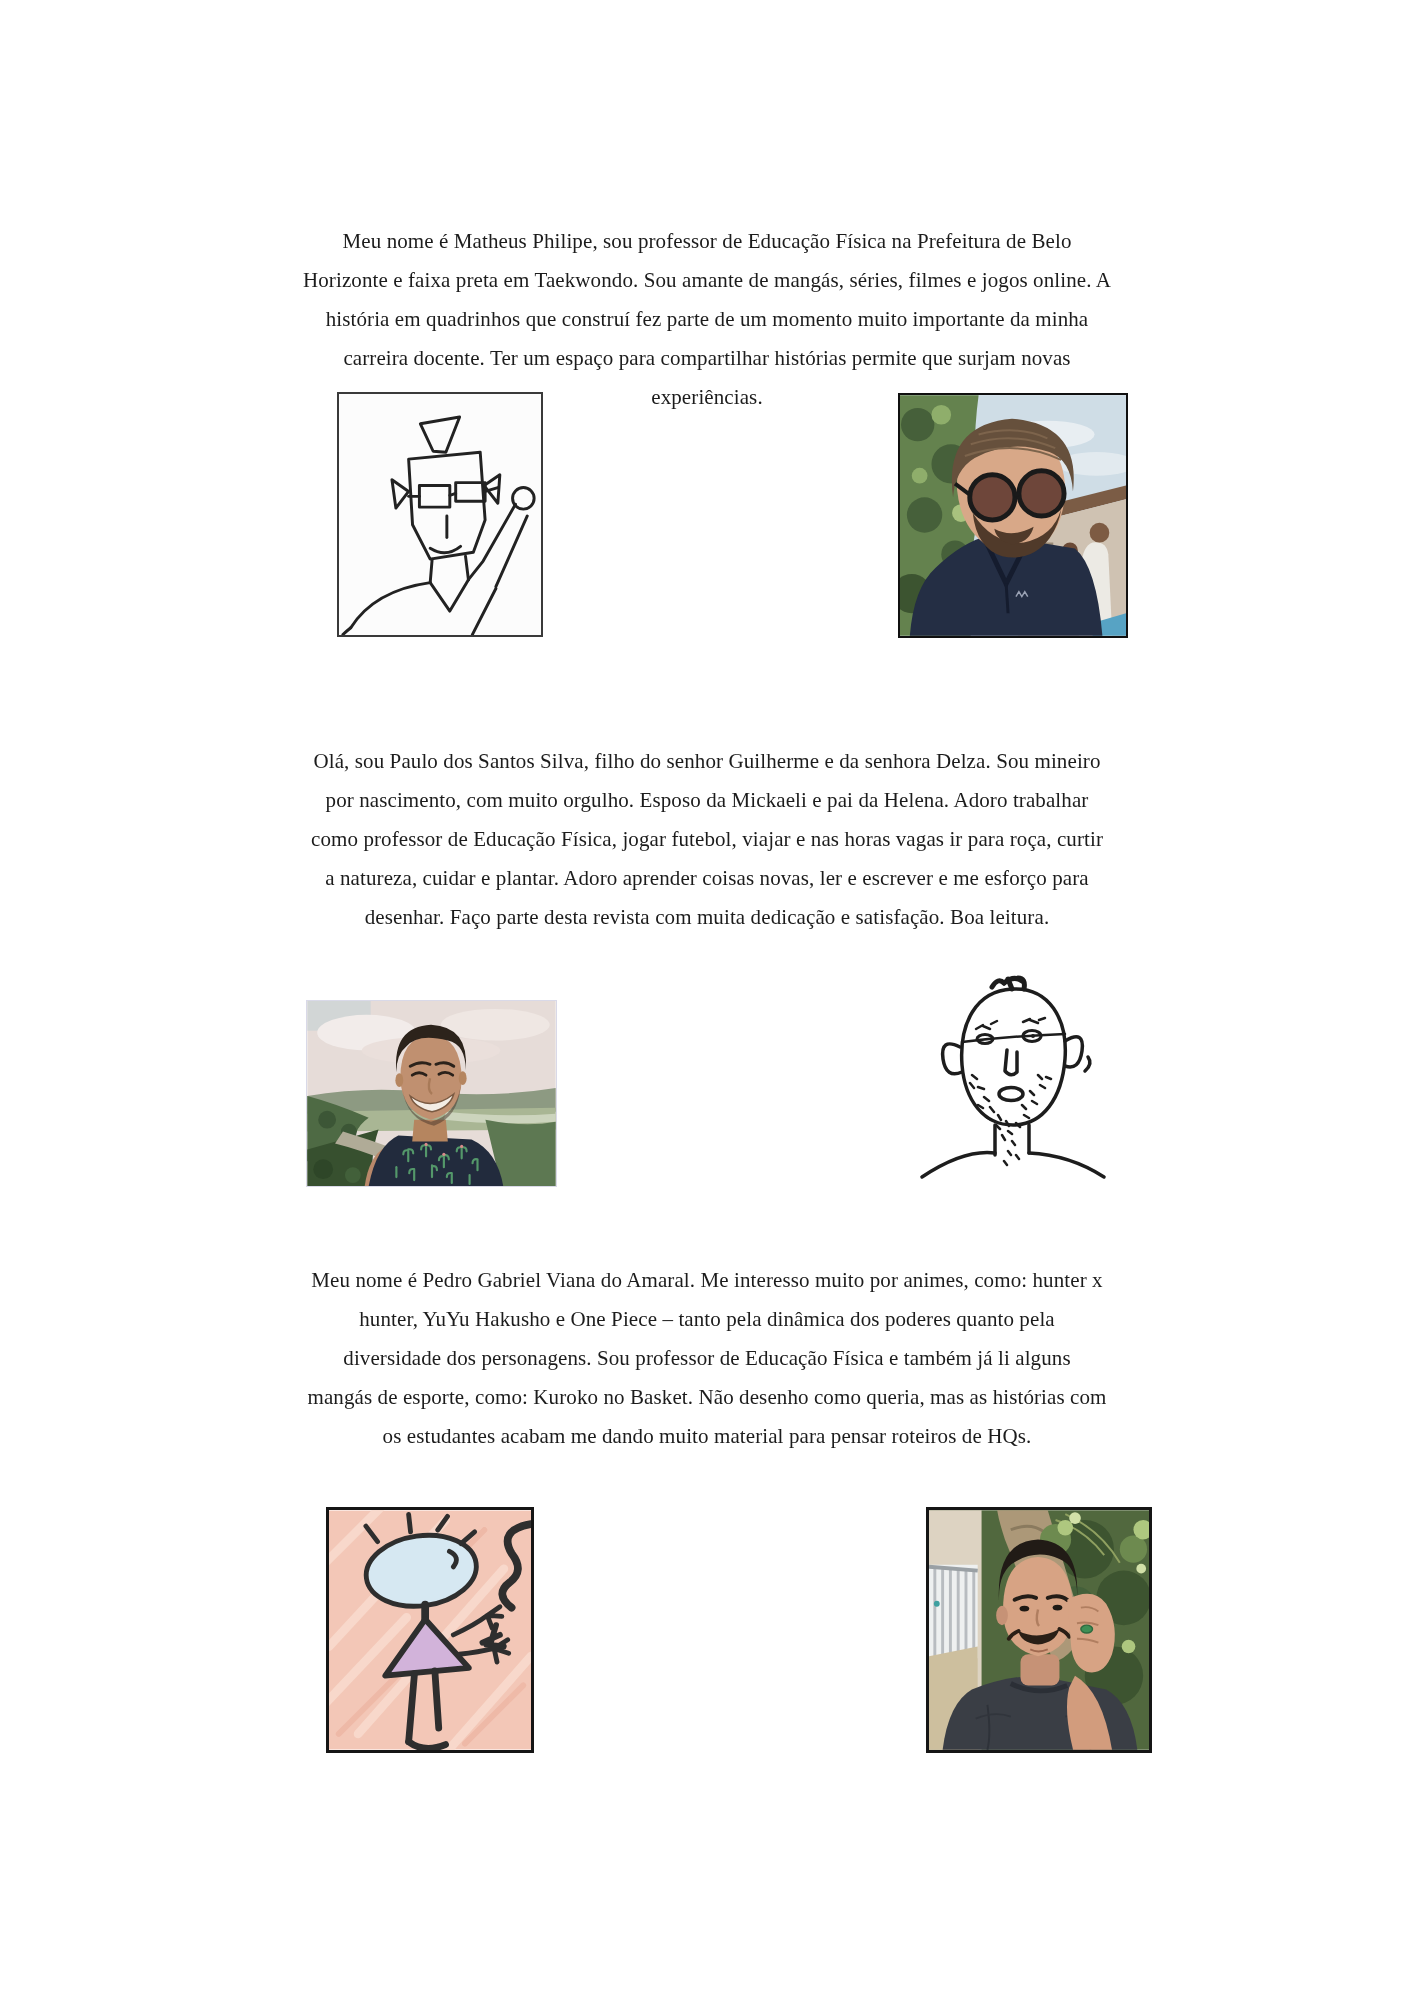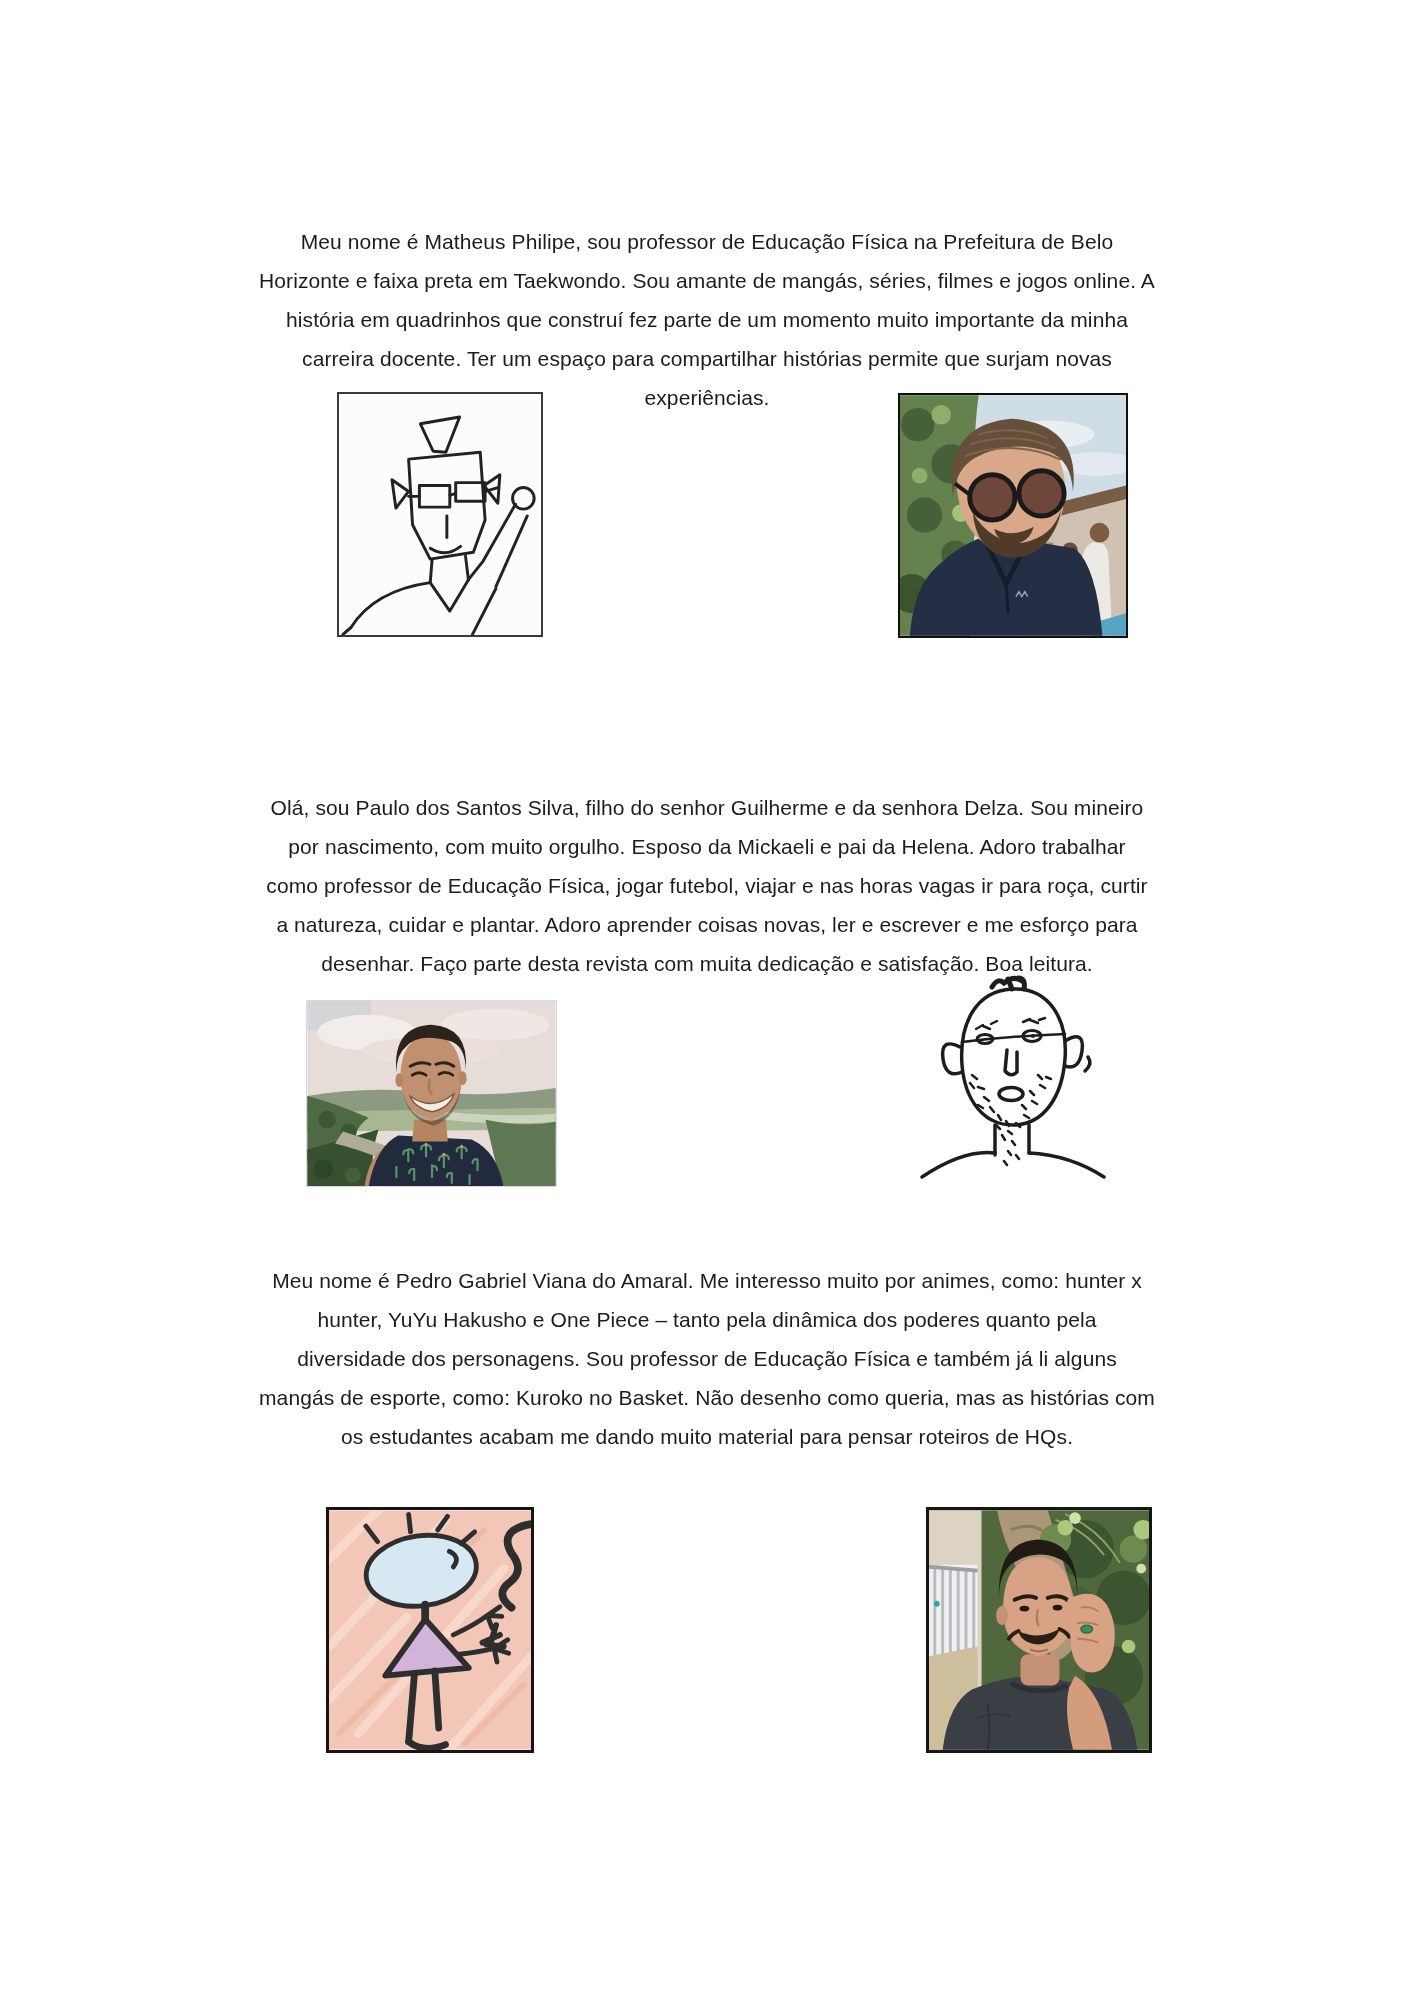--- a/index.html
+++ b/index.html
@@ -2,21 +2,21 @@
 <html><head>
 <meta charset="utf-8">
 <style>
   html,body{margin:0;padding:0;background:#ffffff;}
   .page{
     position:relative;
     width:1414px;
     height:2000px;
     background:#ffffff;
     overflow:hidden;
-    font-family:Liberation Sans, sans-serif;
+    font-family:Liberation Serif, serif;
   }
   .bio-text{
     position:absolute;
     left:50%;
     transform:translateX(-50%);
     width:1310px;
     text-align:center;
     color:#1c1c1c;
     font-size:21px;
     line-height:39px;
@@ -102,21 +102,21 @@
       <path d="M80,40 Q120,30 150,44 M72,50 Q116,36 158,54 M66,62 Q118,44 164,66" fill="none" stroke="#7d644c" stroke-width="2"></path>
       <path d="M74,120 Q78,156 104,164 Q134,170 152,146 Q162,132 164,116 Q156,144 126,150 Q94,152 74,120 Z" fill="#503a2a"></path>
       <path d="M96,136 Q114,146 136,134 Q132,150 114,152 Q98,148 96,136 Z" fill="#503a2a"></path>
       <circle cx="94" cy="104" r="23" fill="#6e463a" stroke="#1a1a1a" stroke-width="5"></circle>
       <circle cx="144" cy="100" r="23" fill="#6e463a" stroke="#1a1a1a" stroke-width="5"></circle>
       <path d="M116,102 L122,100" stroke="#1a1a1a" stroke-width="4"></path>
       <path d="M72,102 L56,90" stroke="#1a1a1a" stroke-width="4"></path>
     </svg>
   </div>
 
-  <div class="bio-text" style="top:788px;">Olá, sou Paulo dos Santos Silva, filho do senhor Guilherme e da senhora Delza. Sou mineiro
+  <div class="bio-text" style="top:742px;">Olá, sou Paulo dos Santos Silva, filho do senhor Guilherme e da senhora Delza. Sou mineiro
 por nascimento, com muito orgulho. Esposo da Mickaeli e pai da Helena. Adoro trabalhar
 como professor de Educação Física, jogar futebol, viajar e nas horas vagas ir para roça, curtir
 a natureza, cuidar e plantar. Adoro aprender coisas novas, ler e escrever e me esforço para
 desenhar. Faço parte desta revista com muita dedicação e satisfação. Boa leitura.</div>
 
   <div class="fig frame-faint" style="left:306px;top:1000px;width:251px;height:187px;">
     <svg viewBox="0 0 251 187">
       <rect width="251" height="187" fill="#e6dcd8"></rect>
       <rect width="64" height="30" fill="#c9d3d6" opacity=".7"></rect>
       <ellipse cx="60" cy="32" rx="50" ry="18" fill="#f2ecea"></ellipse>

